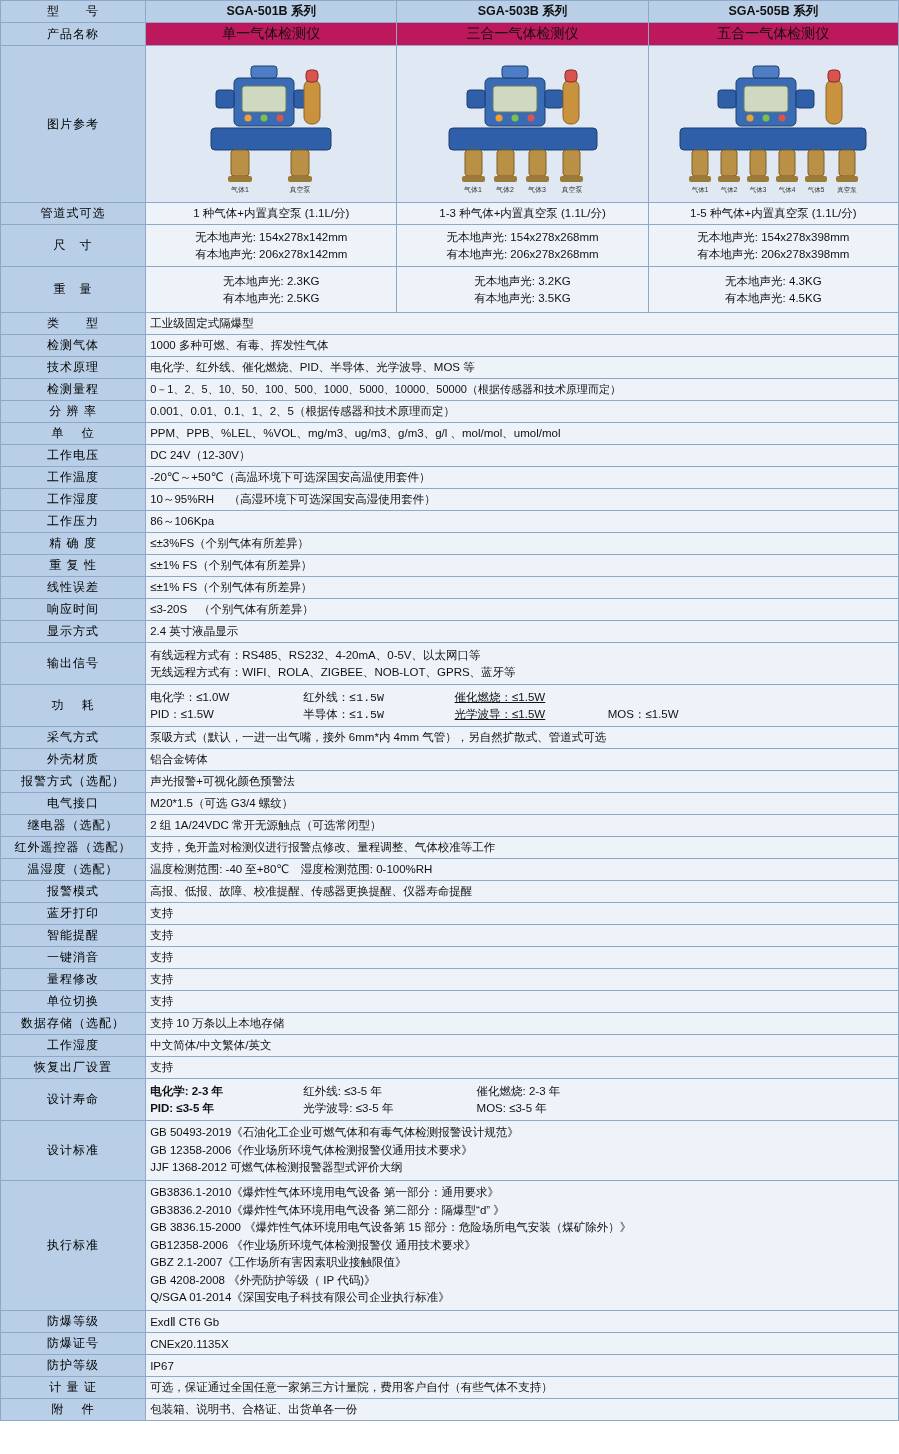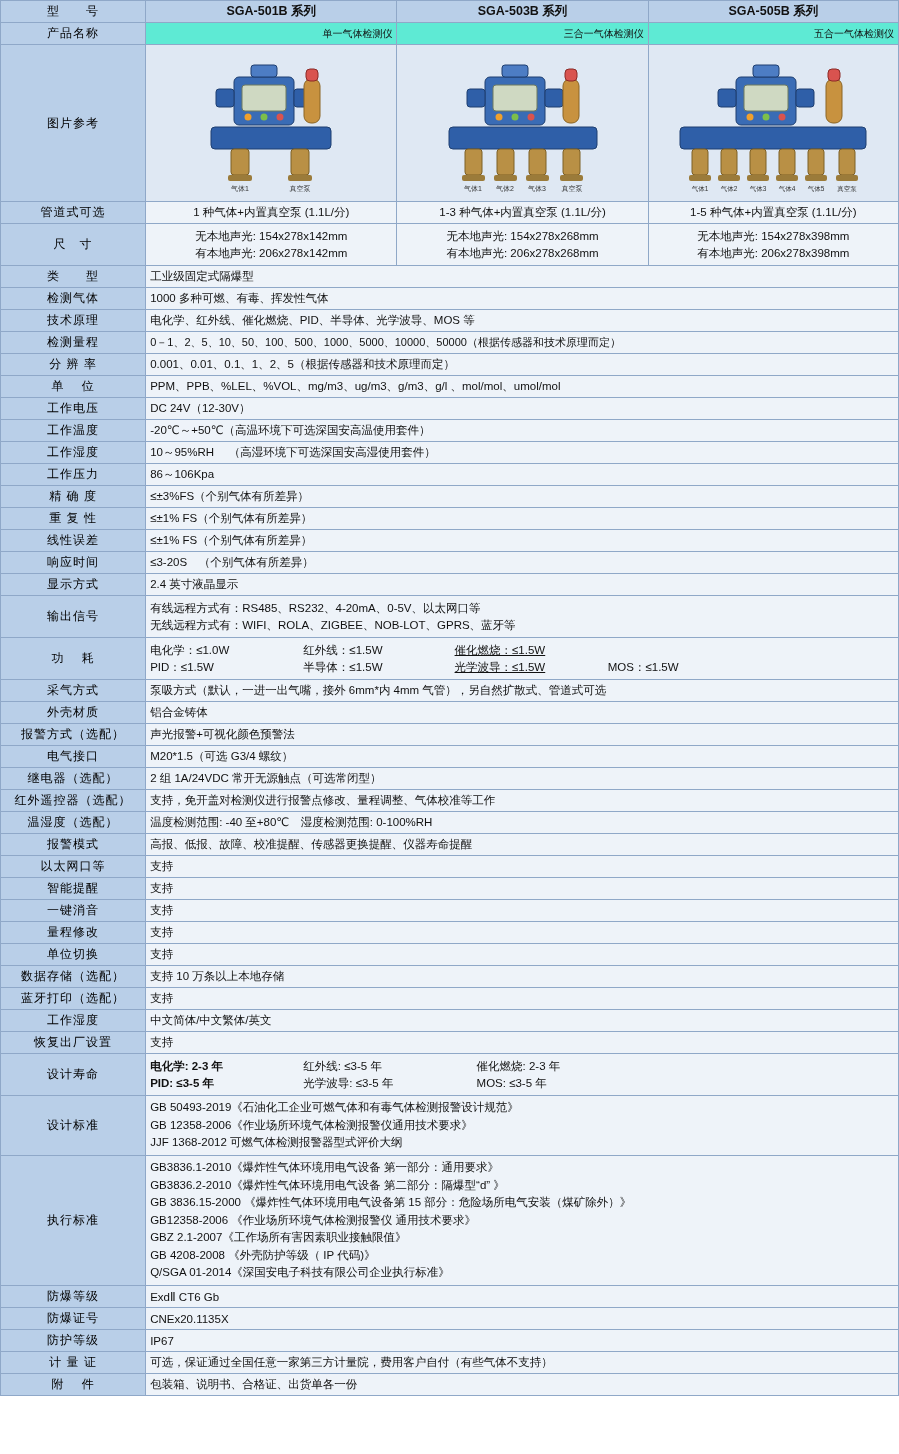--- a/index.html
+++ b/index.html
@@ -4,28 +4,28 @@
 <style>
   html,body{margin:0;padding:0;background:#fff;}
   body{font-family:"Liberation Sans","DejaVu Sans",sans-serif;}
   #sheet{width:899px;height:1454px;position:relative;overflow:hidden;}
   table{border-collapse:collapse;width:899px;table-layout:fixed;}
   td{border:1px solid #8fa8c8;font-size:11.5px;color:#111;vertical-align:middle;padding:2px 4px;}
   .lbl{background:#b9cfe8;text-align:center;font-weight:normal;font-size:12px;letter-spacing:1px;color:#000;width:145px;}
   .val{background:#eef3f9;}
   .valc{background:#eef3f9;text-align:center;}
   .hdr{background:#b9cfe8;text-align:center;font-weight:bold;font-size:12.5px;}
-  .sub{background:#5eead4;text-align:right;font-size:10px;}
+  .sub{background:#be185d;text-align:center;font-size:14px;}
   .two-line div{line-height:17px;}
   .img-cell{background:#dfe8f3;text-align:center;vertical-align:middle;padding:4px 0;}
   .multi div{line-height:17px;}
   .small{font-size:11px;}
   .stdlist div{line-height:17.5px;}
   .powerrow span{display:inline-block;}
-  .pw1{width:150px;} .pw2{width:148px;} .pw3{width:150px;text-decoration:underline;}
+  .pw1{width:150px;} .pw2{width:148px;font-family:Liberation Mono, monospace;} .pw3{width:150px;text-decoration:underline;}
   .dl1{width:150px;font-weight:bold;} .dl2{width:170px;} .dl3{width:150px;}
 </style>
 </head>
 <body>
 
 <div id="sheet">
 <table>
   <colgroup>
     <col style="width:145px">
         <col style="width:251px">
@@ -151,20 +151,35 @@
       </td>
       <td class="valc two-line">
         <div>无本地声光: 154x278x268mm</div>
         <div>有本地声光: 206x278x268mm</div>
       </td>
       <td class="valc two-line">
         <div>无本地声光: 154x278x398mm</div>
         <div>有本地声光: 206x278x398mm</div>
       </td>
     </tr>
+    <tr style="height:46px">
+      <td class="lbl">重　量</td>
+      <td class="valc two-line">
+        <div>无本地声光: 2.3KG</div>
+        <div>有本地声光: 2.5KG</div>
+      </td>
+      <td class="valc two-line">
+        <div>无本地声光: 3.2KG</div>
+        <div>有本地声光: 3.5KG</div>
+      </td>
+      <td class="valc two-line">
+        <div>无本地声光: 4.3KG</div>
+        <div>有本地声光: 4.5KG</div>
+      </td>
+    </tr>
 
     <tr>
           <td class="lbl">类　　型</td>
           <td class="val" colspan="3">工业级固定式隔爆型</td>
         </tr>
     <tr>
           <td class="lbl">检测气体</td>
           <td class="val" colspan="3">1000 多种可燃、有毒、挥发性气体</td>
         </tr>
     <tr>
@@ -271,21 +286,21 @@
         </tr>
     <tr>
           <td class="lbl">温湿度（选配）</td>
           <td class="val" colspan="3">温度检测范围: -40 至+80℃　湿度检测范围: 0-100%RH</td>
         </tr>
     <tr>
           <td class="lbl">报警模式</td>
           <td class="val" colspan="3">高报、低报、故障、校准提醒、传感器更换提醒、仪器寿命提醒</td>
         </tr>
     <tr>
-          <td class="lbl">以太网口等</td>
+          <td class="lbl">蓝牙打印</td>
           <td class="val" colspan="3">支持</td>
         </tr>
     <tr>
           <td class="lbl">智能提醒</td>
           <td class="val" colspan="3">支持</td>
         </tr>
     <tr>
           <td class="lbl">一键消音</td>
           <td class="val" colspan="3">支持</td>
         </tr>
@@ -293,24 +308,20 @@
           <td class="lbl">量程修改</td>
           <td class="val" colspan="3">支持</td>
         </tr>
     <tr>
           <td class="lbl">单位切换</td>
           <td class="val" colspan="3">支持</td>
         </tr>
     <tr>
           <td class="lbl">数据存储（选配）</td>
           <td class="val" colspan="3">支持 10 万条以上本地存储</td>
-        </tr>
-    <tr>
-          <td class="lbl">蓝牙打印（选配）</td>
-          <td class="val" colspan="3">支持</td>
         </tr>
     <tr>
           <td class="lbl">工作湿度</td>
           <td class="val" colspan="3">中文简体/中文繁体/英文</td>
         </tr>
     <tr>
           <td class="lbl">恢复出厂设置</td>
           <td class="val" colspan="3">支持</td>
         </tr>
 

